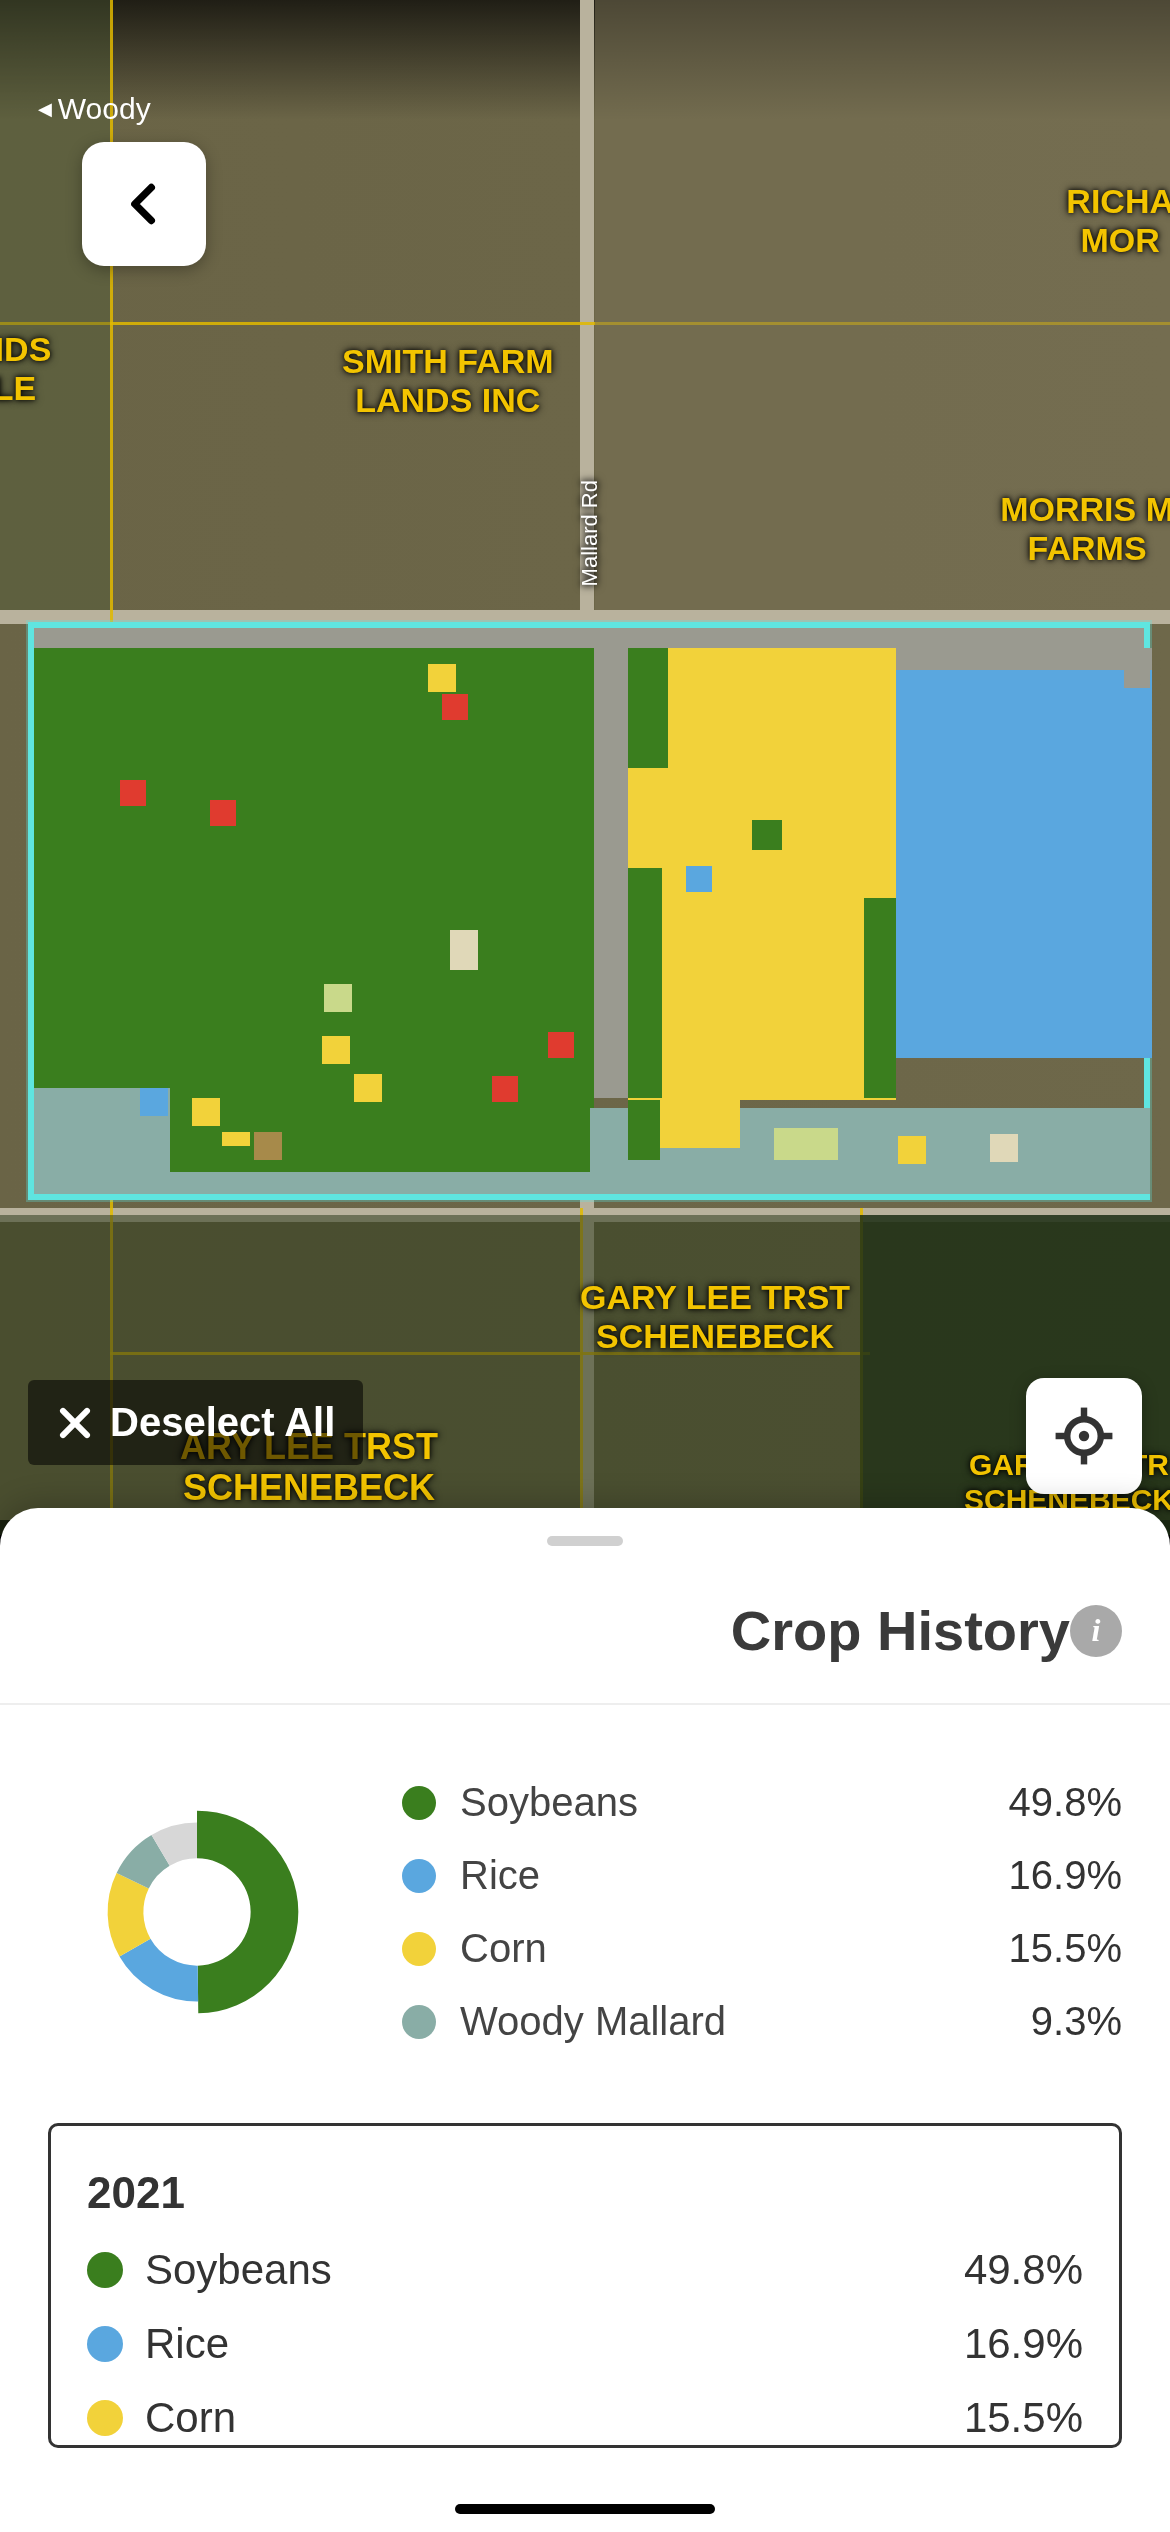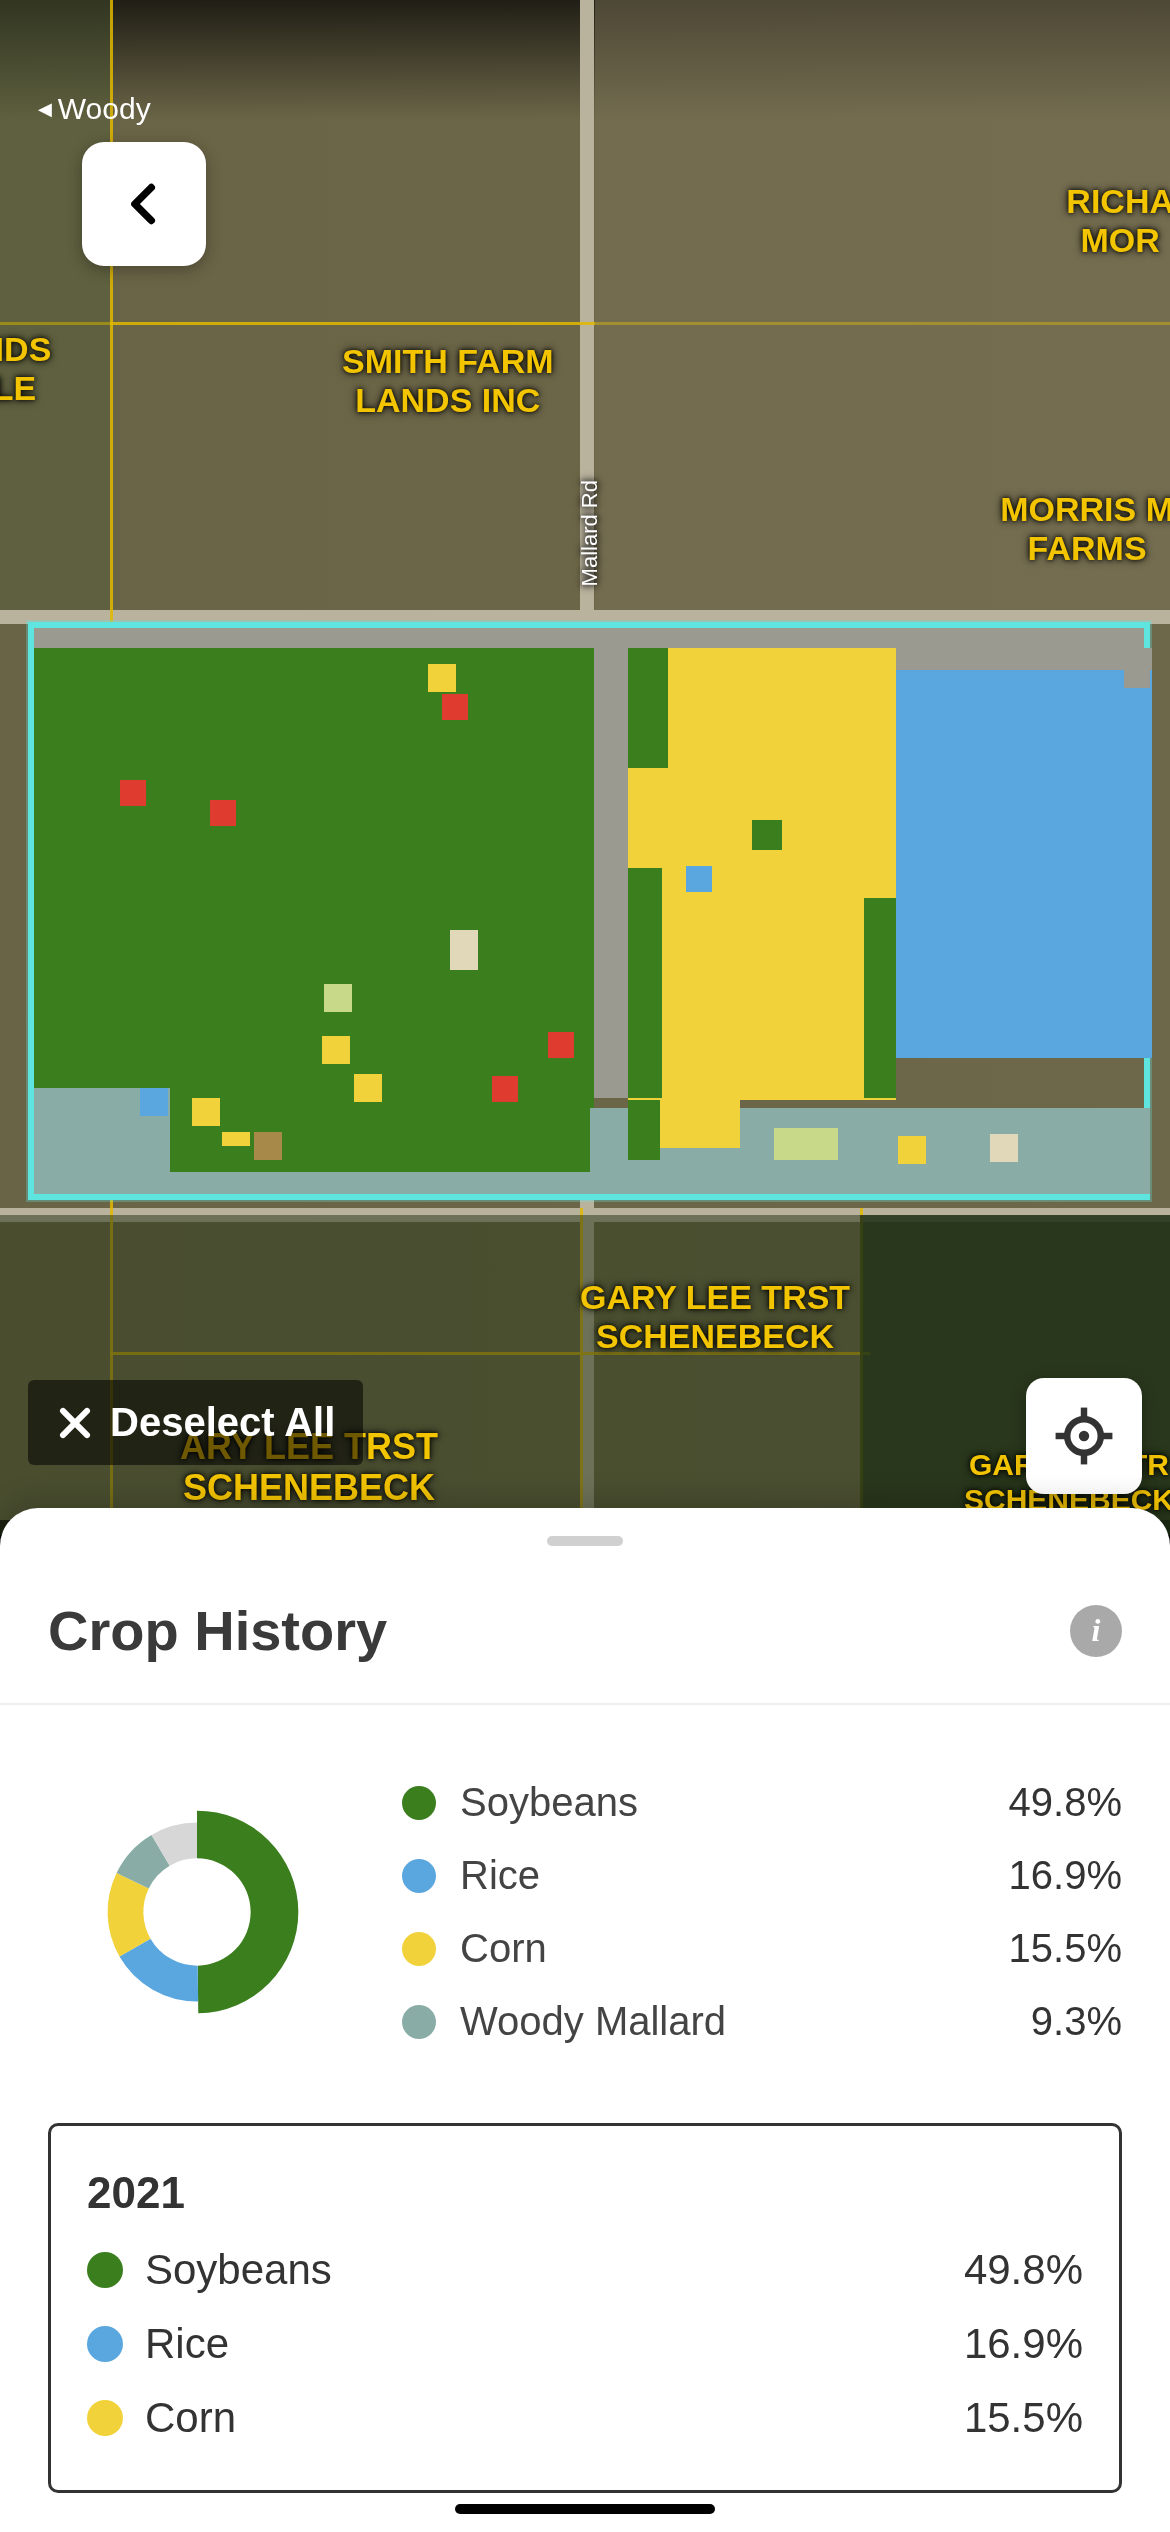--- a/index.html
+++ b/index.html
@@ -53,33 +53,33 @@
   .deselect-bar .x:before, .deselect-bar .x:after { content: ""; position: absolute; left: 16px; top: -2px; width: 6px; height: 40px; background: #fff; border-radius: 3px; }
   .deselect-bar .x:before { transform: rotate(45deg); }
   .deselect-bar .x:after  { transform: rotate(-45deg); }
 
   .locate-btn { position: absolute; right: 28px; top: 1378px; width: 116px; height: 116px; background: #fff; border-radius: 18px; display: flex; align-items: center; justify-content: center; box-shadow: 0 4px 16px rgba(0,0,0,0.3); }
   .locate-btn svg { width: 62px; height: 62px; }
 
   
   .sheet { position: absolute; left: 0; bottom: 0; width: 100%; height: 1024px; background: #fff; border-radius: 38px 38px 0 0; box-shadow: 0 -6px 30px rgba(0,0,0,0.2); padding: 28px 0 0 0; }
   .sheet-grabber { width: 76px; height: 10px; border-radius: 5px; background: #d0d0d0; margin: 0 auto 52px; }
-  .sheet-header { display: flex; justify-content: space-between; align-items: center; padding: 0 48px 40px; border-bottom: 2px solid #eee; margin-bottom: 58px; }
+  .sheet-header { display: flex; justify-content: flex-end; align-items: center; padding: 0 48px 40px; border-bottom: 2px solid #eee; margin-bottom: 58px; }
   .sheet-title { font-size: 56px; font-weight: 700; color: #3a3a3a; }
   .info-icon { width: 52px; height: 52px; border-radius: 50%; background: #a9a9a9; color: #fff; display: flex; align-items: center; justify-content: center; font-size: 32px; font-weight: 700; font-family: Georgia, serif; font-style: italic; }
 
   .summary-row { display: flex; align-items: center; gap: 56px; padding: 0 48px 62px; }
   .donut { width: 298px; height: 298px; }
   .legend { flex: 1; display: flex; flex-direction: column; gap: 28px; }
   .legend-item { display: flex; align-items: center; font-size: 40px; color: #333; }
   .legend-dot { width: 34px; height: 34px; border-radius: 50%; margin-right: 24px; }
   .legend-name { flex: 0 0 auto; color: #444; }
   .legend-pct { margin-left: auto; color: #333; }
 
-  .year-card { margin: 0 48px; border: 3px solid #333; border-radius: 10px; padding: 42px 36px 0; height: 370px; overflow: hidden; }
+  .year-card { margin: 0 48px; border: 3px solid #333; border-radius: 10px; padding: 42px 36px 0; height: 325px; overflow: hidden; }
   .year-title { font-size: 44px; font-weight: 700; color: #333; margin-bottom: 28px; }
   .year-item { display: flex; align-items: center; font-size: 42px; color: #333; margin-bottom: 26px; }
   .year-dot { width: 36px; height: 36px; border-radius: 50%; margin-right: 22px; }
 
   .home-indicator { position: absolute; bottom: 18px; left: 50%; transform: translateX(-50%); width: 260px; height: 10px; background: #000; border-radius: 5px; }
 
   .field-patch { position: absolute; background: #5a5936; opacity: 0.4; }
 </style>
 </head>
 <body>

